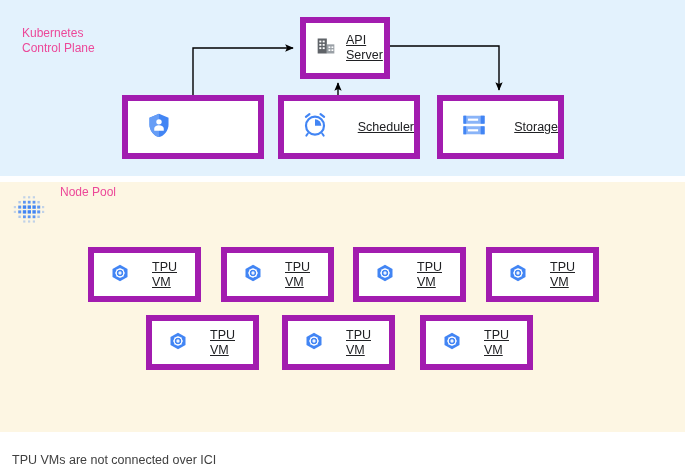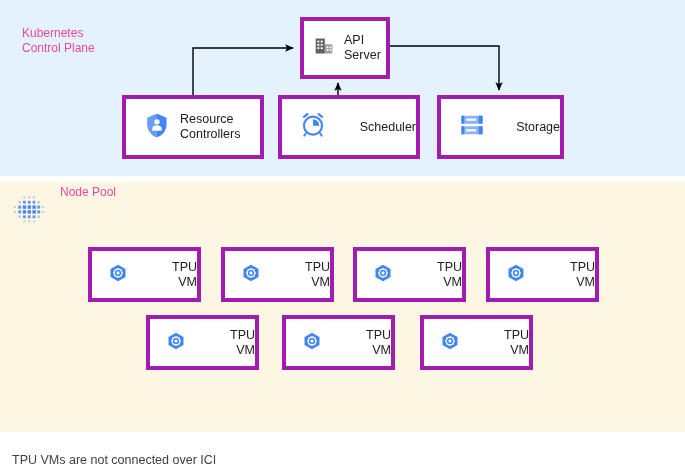--- a/index.html
+++ b/index.html
@@ -57,25 +57,26 @@
     left: 11px;
     top: 193px;
     width: 36px;
     height: 36px;
   }
 
   
   .node-box {
     position: absolute;
     background: #ffffff;
-    border: 4px solid #a21caf;
+    border: 6px solid #a21caf;
     box-sizing: border-box;
     display: flex;
     align-items: center;
     justify-content: center;
+    text-decoration: underline;
   }
   .node-box .node-icon {
     flex: 0 0 auto;
     display: block;
   }
   .node-box .node-label {
     font-size: 12.5px;
     line-height: 15px;
     color: #202124;
     white-space: pre-line;
@@ -88,21 +89,21 @@
   #scheduler-box    { left: 278px; top: 95px;  width: 142px; height: 64px; justify-content: space-between; padding-left: 18px; }
   #storage-box      { left: 437px; top: 95px;  width: 127px; height: 64px; justify-content: space-between; padding-left: 18px; }
 
   
   .tpu-box {
     width: 113px;
     height: 55px;
     justify-content: flex-start;
     padding-left: 16px;
   }
-  .tpu-box .node-label { margin-left: 22px; text-align: right; }
+  .tpu-box .node-label { margin-left: 22px; }
 
   
   #connectors {
     position: absolute;
     left: 0; top: 0;
     width: 685px; height: 475px;
     pointer-events: none;
   }
 
   
@@ -146,22 +147,20 @@
 
 <div class="node-box" id="resource-controllers-box">
   <span class="node-icon">
     <svg width="26" height="26" viewBox="0 0 24 24">
       <path d="M12 1.6 3.2 5.2v6.3c0 5.4 3.75 10.4 8.8 11.6 5.05-1.2 8.8-6.2 8.8-11.6V5.2z" fill="#4285f4"></path>
       <path d="M12 1.6 3.2 5.2v6.3c0 5.4 3.75 10.4 8.8 11.6z" fill="#669df6"></path>
       <circle cx="12" cy="9.1" r="2.5" fill="#ffffff"></circle>
       <path d="M12 12.2c-2.6 0-4.4 1.45-4.4 3.1v1.9h8.8v-1.9c0-1.65-1.8-3.1-4.4-3.1z" fill="#ffffff"></path>
     </svg>
   </span>
-  <span class="node-label">Resource
-Controllers</span>
 </div>
 
 <div class="node-box" id="scheduler-box">
   <span class="node-icon">
     <svg width="26" height="26" viewBox="0 0 24 24">
       <path d="M3.6 4.4 6.9 1.9" stroke="#4285f4" stroke-width="2" fill="none" stroke-linecap="round"></path>
       <path d="M20.4 4.4 17.1 1.9" stroke="#4285f4" stroke-width="2" fill="none" stroke-linecap="round"></path>
       <path d="M5.4 19.8 4 21.8" stroke="#4285f4" stroke-width="1.8" fill="none" stroke-linecap="round"></path>
       <path d="M18.6 19.8 20 21.8" stroke="#4285f4" stroke-width="1.8" fill="none" stroke-linecap="round"></path>
       <circle cx="12" cy="12.6" r="8.3" fill="none" stroke="#4285f4" stroke-width="2"></circle>

